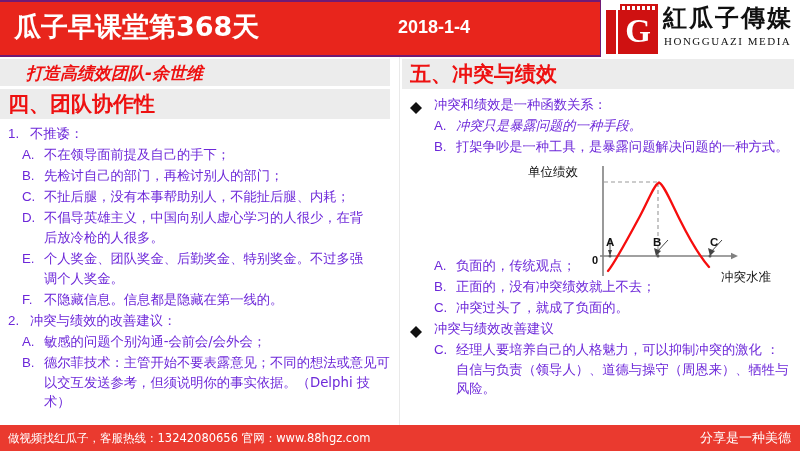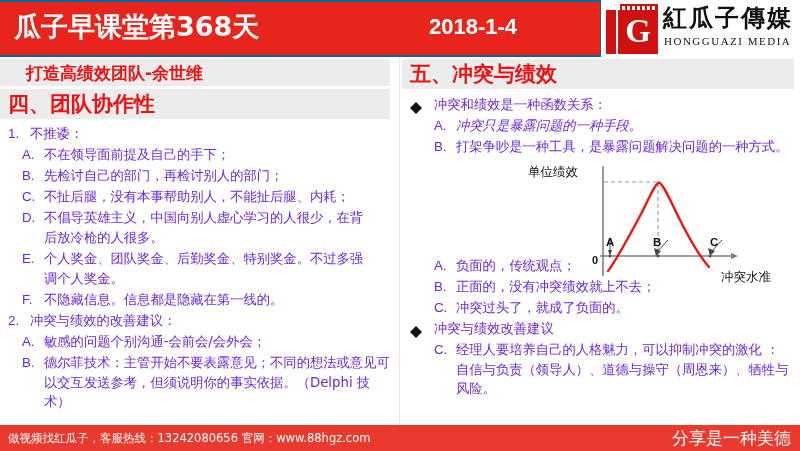--- a/index.html
+++ b/index.html
@@ -9,40 +9,40 @@
   body {
     width: 800px; height: 451px;
     font-family: "DejaVu Sans", "Liberation Sans", sans-serif;
     overflow: hidden;
     position: relative;
   }
   
   .header {
     position: absolute; left: 0; top: 0;
     width: 644px; height: 57px;
-    background: #0369a1;
+    background: #701a75;
   }
   .header-bar {
     position: absolute; left: 0; top: 2px;
     width: 600px; height: 53px;
     background: #e8251c;
   }
   .header-title {
     position: absolute; left: 14px; top: 8px;
     color: #ffffff;
     font-size: 27px;
     font-weight: bold;
     letter-spacing: 0px;
     line-height: 38px;
     white-space: nowrap;
   }
   .header-date {
-    position: absolute; left: 429px; top: 9px;
+    position: absolute; left: 398px; top: 9px;
     color: #ffffff;
-    font-size: 22px;
+    font-size: 18px;
     font-weight: bold;
     line-height: 36px;
     white-space: nowrap;
     font-family: "Liberation Sans", sans-serif;
   }
   
   .logo {
     position: absolute; left: 601px; top: 0px;
     width: 199px; height: 57px;
     background: #ffffff;
@@ -116,20 +116,21 @@
   .subtitle-band {
     position: absolute; left: 0px; top: 2px;
     width: 390px; height: 27px;
     background: #ececec;
   }
   .subtitle {
     position: absolute; left: 26px; top: 4px;
     color: #ee1111;
     font-size: 17px;
     font-weight: bold;
+    font-style: italic;
     line-height: 24px;
     white-space: nowrap;
   }
   .heading-band {
     position: absolute; left: 0px;
     height: 30px;
     background: #ececec;
   }
   .heading-band.left { top: 32px; width: 390px; }
   .heading-band.right { top: 2px; left: 2px; width: 392px; }
@@ -222,21 +223,21 @@
   }
   .footer-left {
     position: absolute; left: 8px; top: 4px;
     font-size: 11.5px;
     color: #ffffff;
     white-space: nowrap;
     line-height: 18px;
   }
   .footer-right {
     position: absolute; right: 9px; top: 4px;
-    font-size: 17px;
+    font-size: 13px;
     color: #ffffff;
     white-space: nowrap;
     line-height: 18px;
   }
 </style>
 </head>
 <body>
 
 <div class="header">
   <div class="header-bar"></div>

